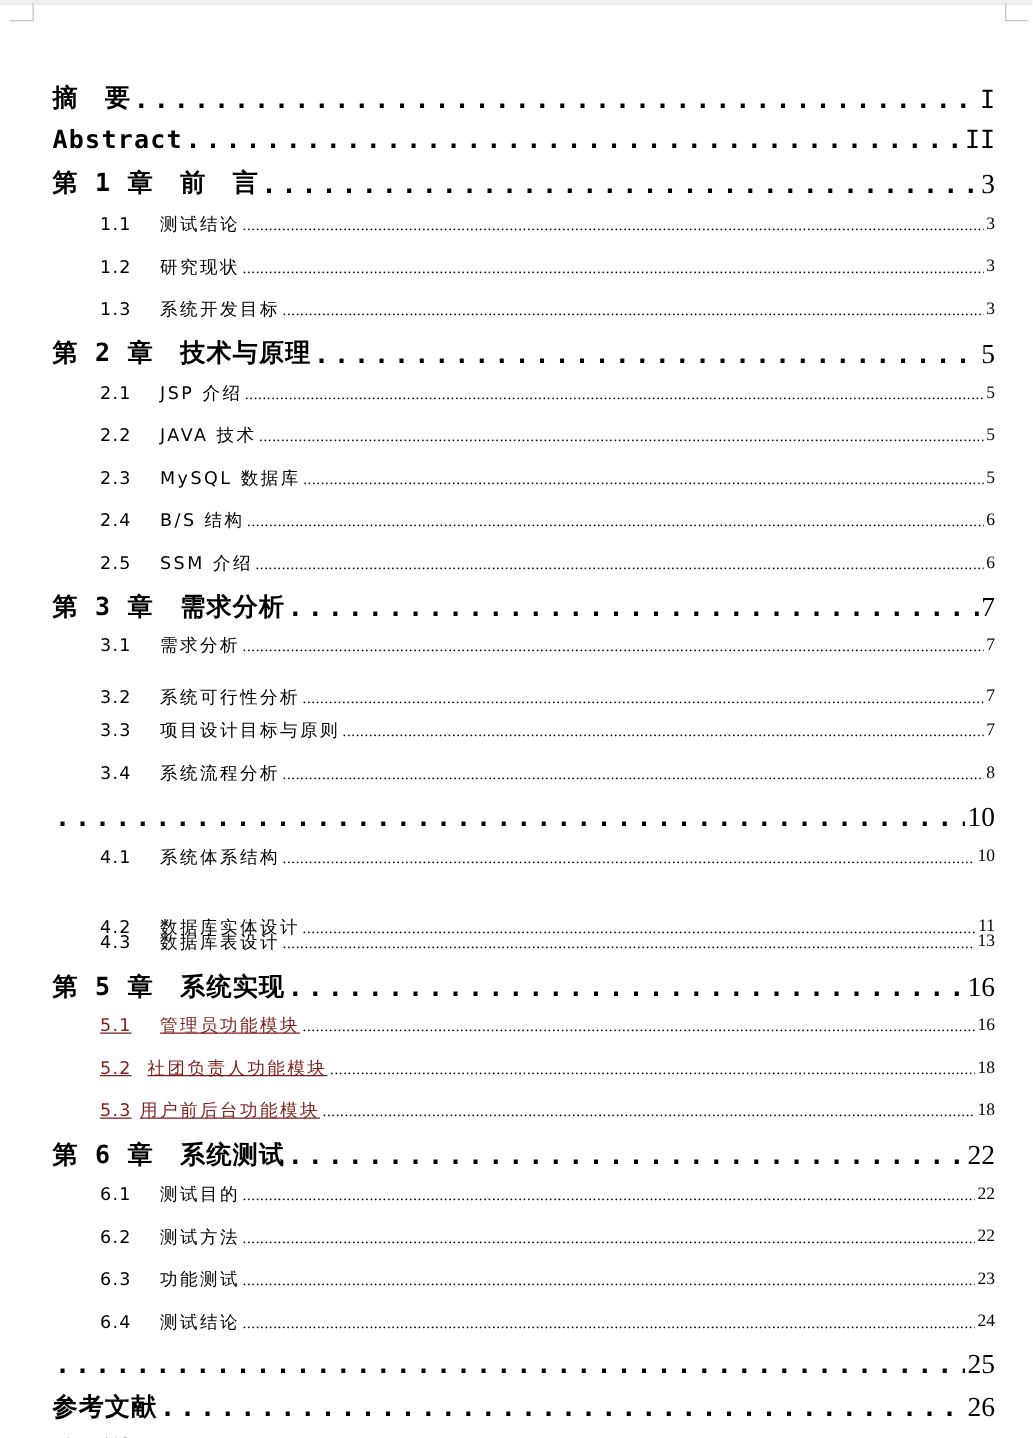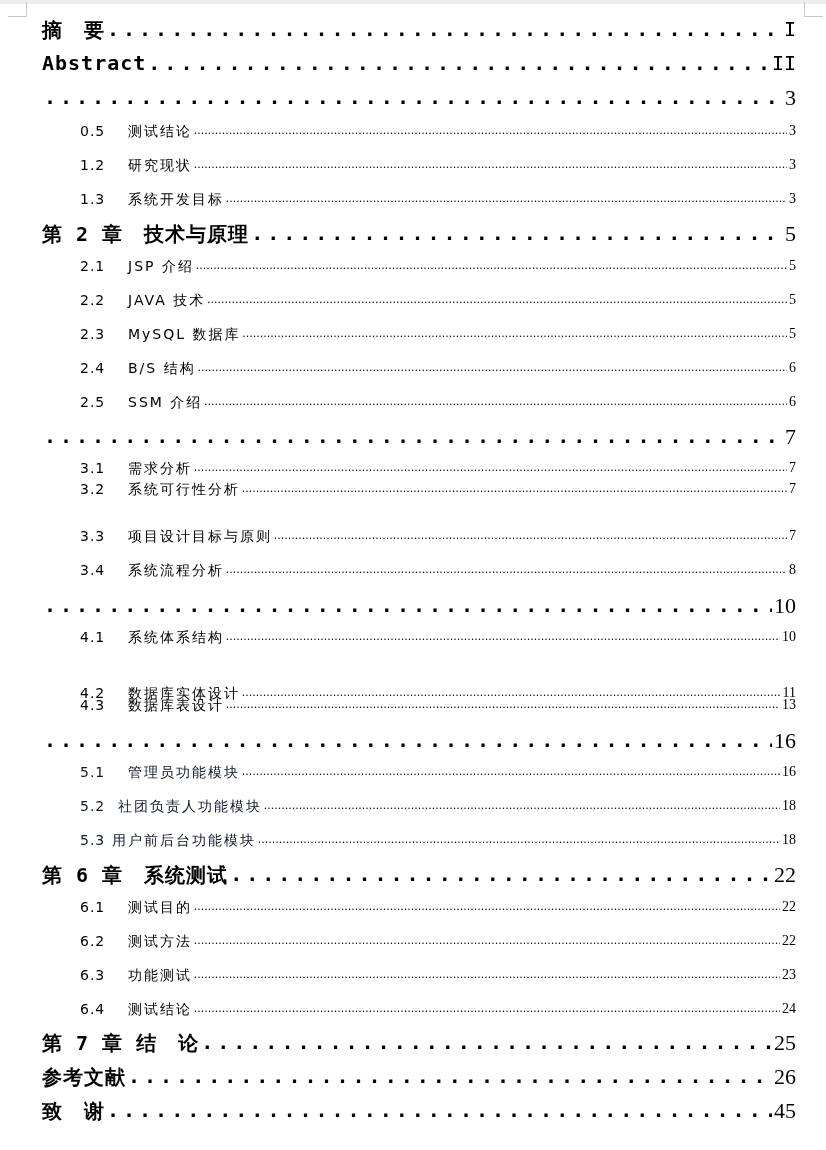--- a/index.html
+++ b/index.html
@@ -2,35 +2,35 @@
 <html><head>
 <meta charset="utf-8">
 <style>
   html, body { margin: 0; padding: 0; background: #ffffff; }
   body { width: 826px; height: 1150px; position: relative; overflow: hidden; font-family: "DejaVu Serif", serif; color: #000; }
   .topbar { position: absolute; left: 0; top: 0; width: 826px; height: 4px; background: #eeeeee; }
   .corner { position: absolute; width: 18px; height: 14px; border-color: #c8c8c8; border-style: solid; }
   .corner.left { left: 8px; top: 2px; border-width: 0 1px 1px 0; }
   .corner.right { left: 804px; top: 2px; border-width: 0 0 1px 1px; }
   .toc { position: absolute; left: 42px; top: 17px; width: 754px; }
-  .row { position: absolute; left: 0; width: 754px; display: flex; align-items: flex-start; white-space: nowrap; }
+  .row { position: absolute; left: 0; width: 754px; display: flex; align-items: center; white-space: nowrap; margin-top: 48px; }
   .row .label { flex: 0 0 auto; }
   .row .dots { flex: 1 1 auto; overflow: hidden; margin: 0 2px; }
   .row .page { flex: 0 0 auto; text-align: right; }
   .row.l1 { font-size: 20px; font-weight: bold; }
   .row.l1 .label { font-family: "DejaVu Sans Mono", monospace; letter-spacing: 1px; }
   .row.l1 .dots { letter-spacing: 4px; font-weight: bold; font-family: "DejaVu Sans Mono", monospace; }
   .row.l1 .page { font-family: "Liberation Serif", serif; font-weight: normal; font-size: 22px; }
   .row.l1.mono .page { font-family: "DejaVu Sans Mono", monospace; font-size: 20px; }
   .row.l2 { font-size: 14px; left: 38px; width: 716px; }
   .row.l2 .num { display: inline-block; width: 48px; font-family: "DejaVu Sans", sans-serif; letter-spacing: 1px; }
   .row.l2 .title { font-family: "DejaVu Sans", sans-serif; letter-spacing: 2px; }
   .row.l2 .dots { letter-spacing: 0.5px; font-size: 12px; font-family: "Liberation Serif", serif; }
   .row.l2 .page { font-family: "Liberation Serif", serif; font-size: 14px; }
-  .row.l2.light .title, .row.l2.light .num { color: #0f172a; }
+  .row.l2.light .title, .row.l2.light .num { color: #7f1d1d; text-decoration: underline; }
 </style>
 </head>
 <body>
 
 <div class="topbar"></div>
 <div class="corner left"></div>
 <div class="corner right"></div>
 
 <div class="toc">
 
@@ -40,26 +40,27 @@
     <span class="page">I</span>
   </div>
 
   <div class="row l1 mono" style="top:34px">
     <span class="label">Abstract</span>
     <span class="dots">................................................................................................................................................................................................................................</span>
     <span class="page">II</span>
   </div>
 
   <div class="row l1" style="top:68px">
+    <span class="label">第 1 章　前　言</span>
     <span class="dots">................................................................................................................................................................................................................................</span>
     <span class="page">3</span>
   </div>
 
   <div class="row l2" style="top:106px">
-    <span class="label"><span class="num">0.5</span><span class="title">测试结论</span></span>
+    <span class="label"><span class="num">1.1</span><span class="title">测试结论</span></span>
     <span class="dots">................................................................................................................................................................................................................................</span>
     <span class="page">3</span>
   </div>
 
   <div class="row l2" style="top:140px">
     <span class="label"><span class="num">1.2</span><span class="title">研究现状</span></span>
     <span class="dots">................................................................................................................................................................................................................................</span>
     <span class="page">3</span>
   </div>
 
@@ -99,31 +100,32 @@
     <span class="page">6</span>
   </div>
 
   <div class="row l2" style="top:377px">
     <span class="label"><span class="num">2.5</span><span class="title">SSM 介绍</span></span>
     <span class="dots">................................................................................................................................................................................................................................</span>
     <span class="page">6</span>
   </div>
 
   <div class="row l1" style="top:407px">
+    <span class="label">第 3 章　需求分析</span>
     <span class="dots">................................................................................................................................................................................................................................</span>
     <span class="page">7</span>
   </div>
 
   <div class="row l2" style="top:443px">
     <span class="label"><span class="num">3.1</span><span class="title">需求分析</span></span>
     <span class="dots">................................................................................................................................................................................................................................</span>
     <span class="page">7</span>
   </div>
 
-  <div class="row l2" style="top:464px">
+  <div class="row l2" style="top:484px">
     <span class="label"><span class="num">3.2</span><span class="title">系统可行性分析</span></span>
     <span class="dots">................................................................................................................................................................................................................................</span>
     <span class="page">7</span>
   </div>
 
   <div class="row l2" style="top:511px">
     <span class="label"><span class="num">3.3</span><span class="title">项目设计目标与原则</span></span>
     <span class="dots">................................................................................................................................................................................................................................</span>
     <span class="page">7</span>
   </div>
@@ -151,20 +153,21 @@
     <span class="page">11</span>
   </div>
 
   <div class="row l2" style="top:680px">
     <span class="label"><span class="num">4.3</span><span class="title">数据库表设计</span></span>
     <span class="dots">................................................................................................................................................................................................................................</span>
     <span class="page">13</span>
   </div>
 
   <div class="row l1" style="top:711px">
+    <span class="label">第 5 章　系统实现</span>
     <span class="dots">................................................................................................................................................................................................................................</span>
     <span class="page">16</span>
   </div>
 
   <div class="row l2 light" style="top:747px">
     <span class="label"><span class="num">5.1</span><span class="title">管理员功能模块</span></span>
     <span class="dots">................................................................................................................................................................................................................................</span>
     <span class="page">16</span>
   </div>
 
@@ -204,21 +207,20 @@
     <span class="page">23</span>
   </div>
 
   <div class="row l2" style="top:984px">
     <span class="label"><span class="num">6.4</span><span class="title">测试结论</span></span>
     <span class="dots">................................................................................................................................................................................................................................</span>
     <span class="page">24</span>
   </div>
 
   <div class="row l1" style="top:1013px">
-    <span class="label">第 7 章 结　论</span>
     <span class="dots">................................................................................................................................................................................................................................</span>
     <span class="page">25</span>
   </div>
 
   <div class="row l1" style="top:1047px">
     <span class="label">参考文献</span>
     <span class="dots">................................................................................................................................................................................................................................</span>
     <span class="page">26</span>
   </div>
 

